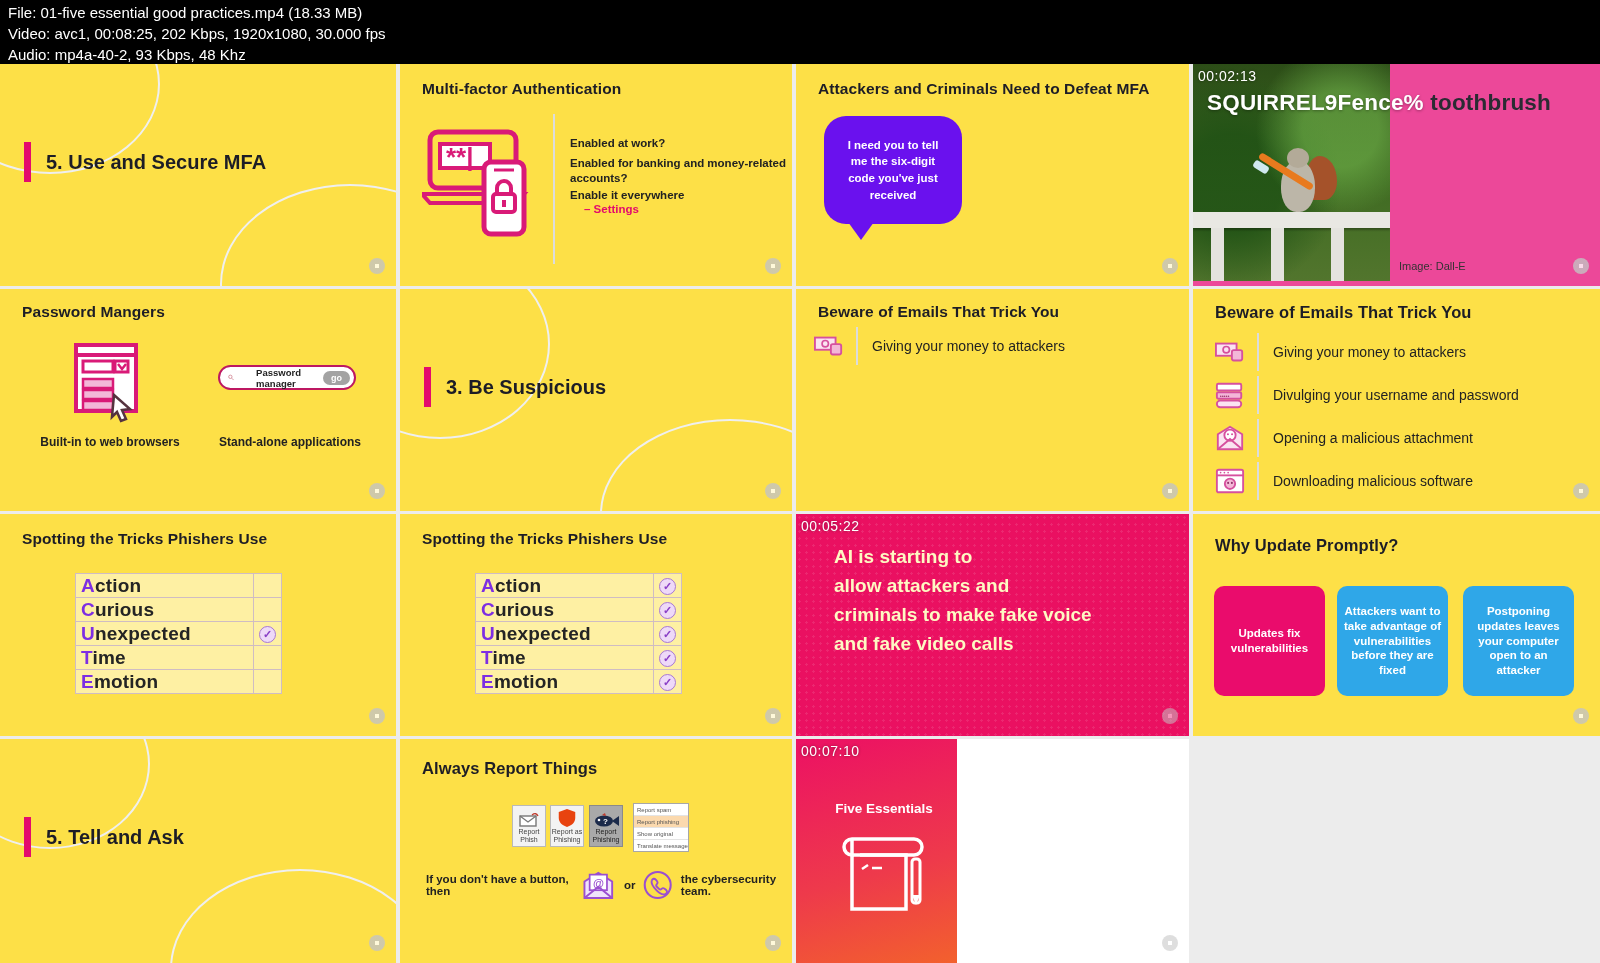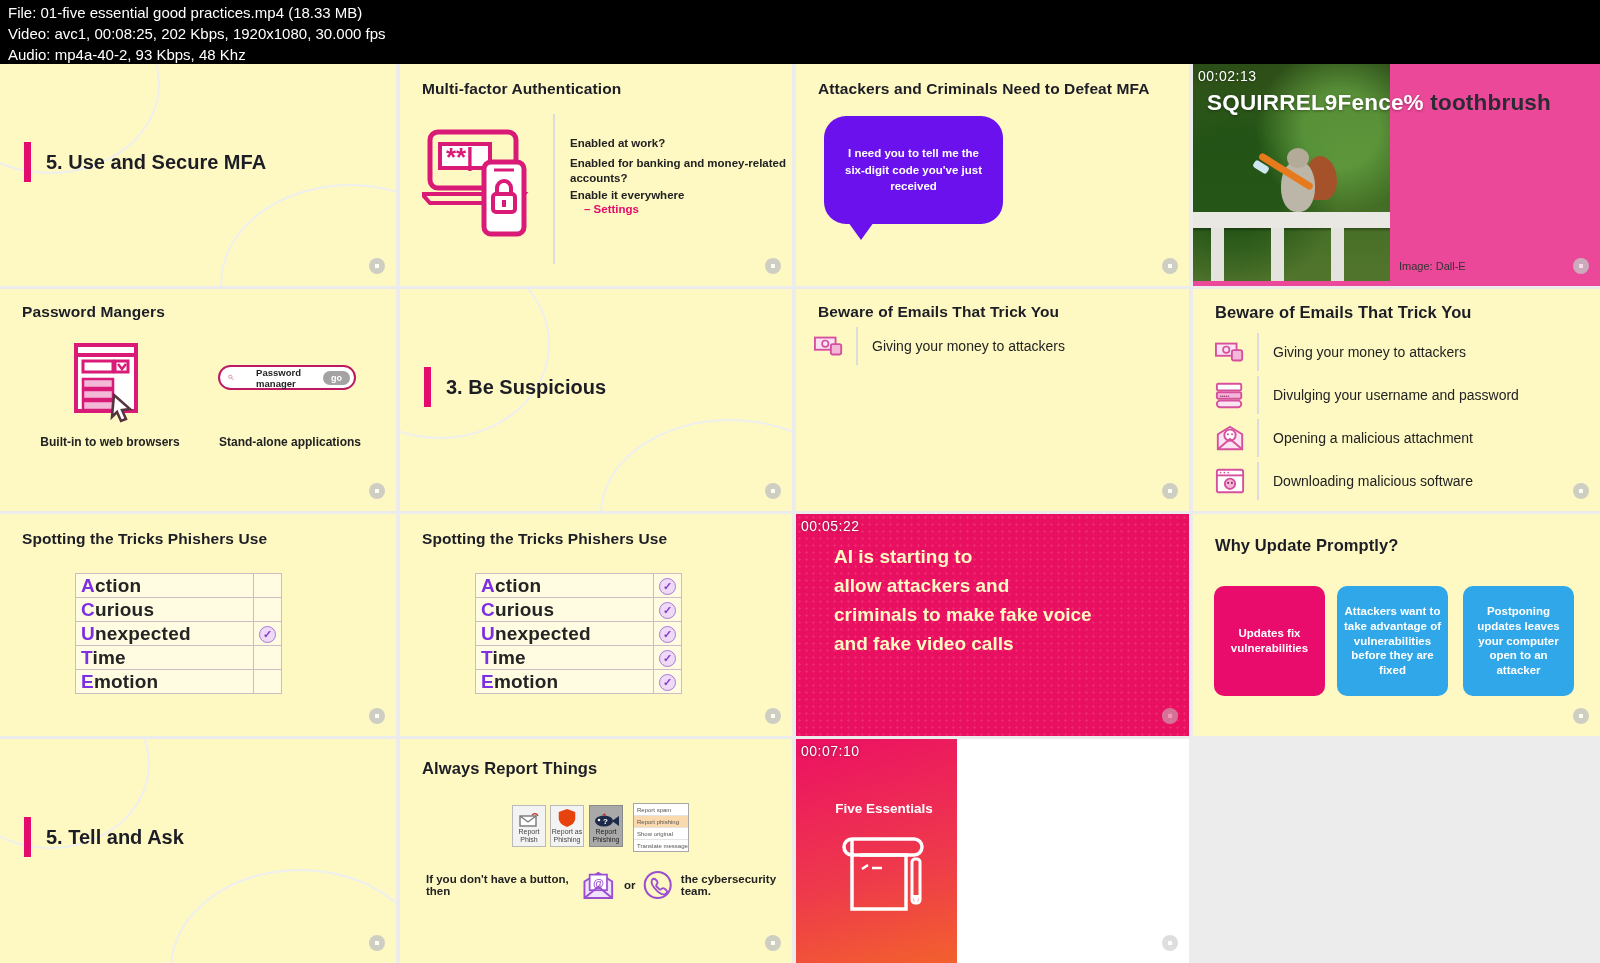--- a/index.html
+++ b/index.html
@@ -14,21 +14,21 @@
     color: #fff; font-family: "Liberation Sans", sans-serif;
     font-size: 15px; line-height: 21px; padding: 2px 0 0 8px;
   }
   
   .grid {
     display: grid; width: 1600px; height: 899px;
     grid-template-columns: 396px 392px 393px 407px;
     grid-template-rows: 222px 222px 222px 224px;
     gap: 3px 4px; background: #ececec;
   }
-  .frame { position: relative; background: #fef9c3; overflow: hidden; }
+  .frame { position: relative; background: #fde047; overflow: hidden; }
   
   .doodle { position:absolute; border:2px solid #efefef; border-radius:50%; pointer-events:none; }
   
   .wm {
     position:absolute; right:11px; bottom:12px; width:16px; height:16px;
     border-radius:50%;
     background: radial-gradient(circle at 50% 50%, #ffffff 0 2.5px, #c3c3c3 2.5px 100%);
     opacity:.8;
   }
   
@@ -172,21 +172,21 @@
     <div class="vdiv" style="left:153px;top:50px;height:150px;"></div>
     <div class="mfa-bullet" style="left:170px;top:72px;">Enabled at work?</div>
     <div class="mfa-bullet" style="left:170px;top:92px;width:240px;">Enabled for banking and money-related accounts?</div>
     <div class="mfa-bullet" style="left:170px;top:124px;">Enable it everywhere</div>
     <div class="settings-link" style="left:184px;top:139px;">–  Settings</div>
     <span class="wm"></span>
   </div>
 
   <div class="frame">
     <div class="slide-title" style="left:22px;top:16px;">Attackers and Criminals Need to Defeat MFA</div>
-    <div class="bubble" style="left:28px;top:52px;width:179px;height:108px;text-align:center;">I need you to tell me the six-digit code you've just received</div>
+    <div class="bubble" style="left:28px;top:52px;width:138px;height:108px;text-align:center;">I need you to tell me the six-digit code you've just received</div>
     <div class="bubble-tail" style="left:52px;top:158px;"></div>
     <span class="wm"></span>
   </div>
 
 
   <div class="frame" style="background:#ec4899;">
     <div class="photo">
       <div class="rail-top"></div>
       <div class="rail-post" style="left:18px;"></div>
       <div class="rail-post" style="left:78px;"></div>

